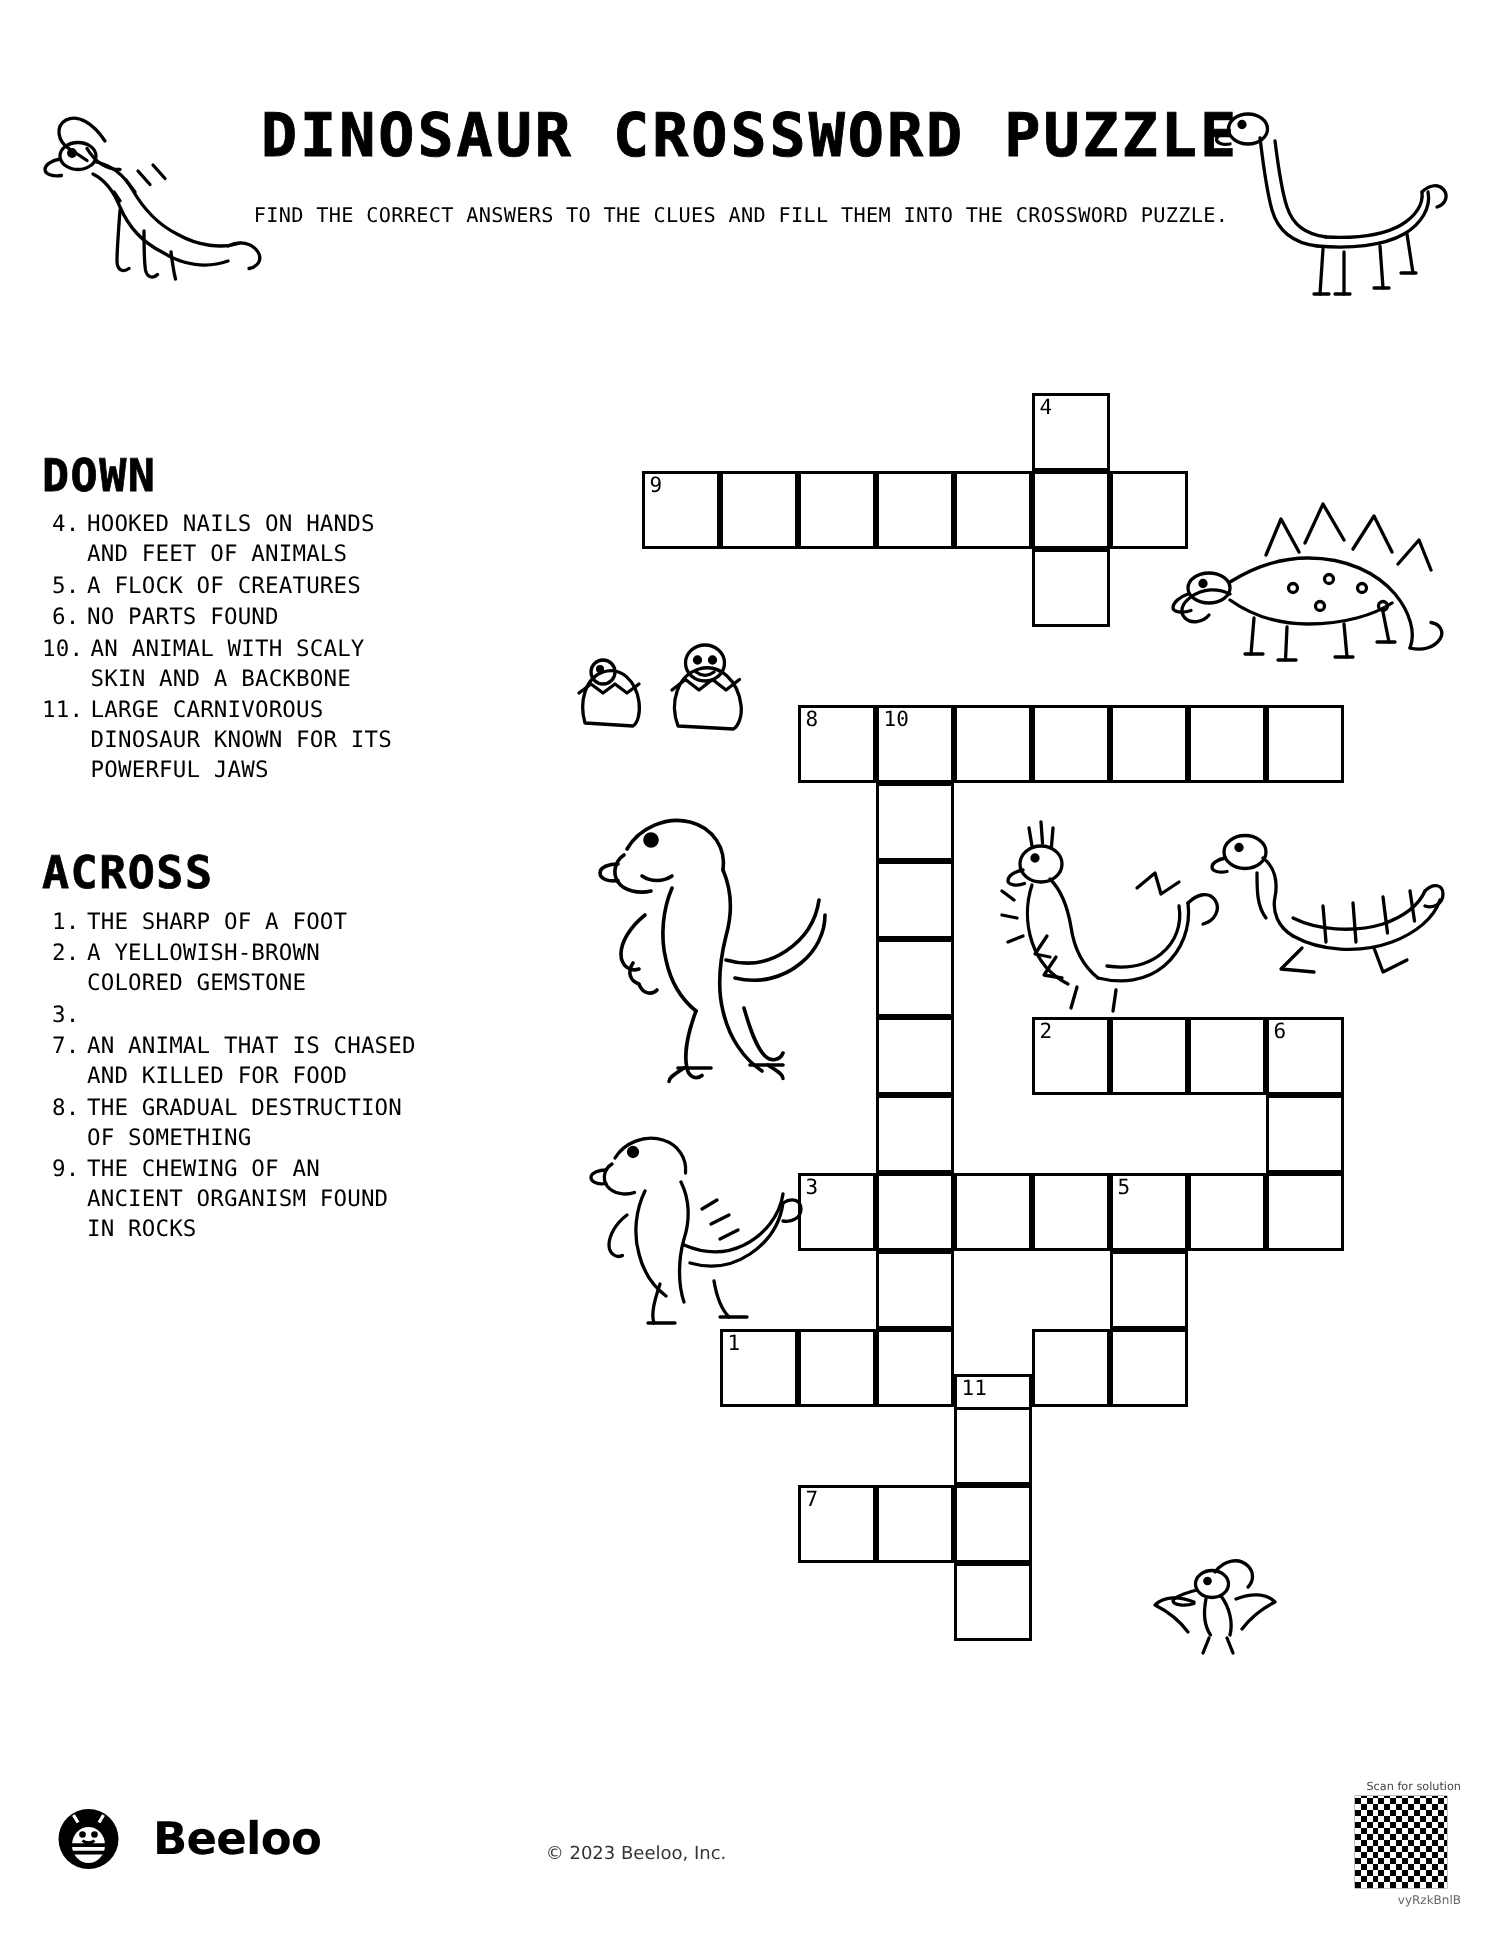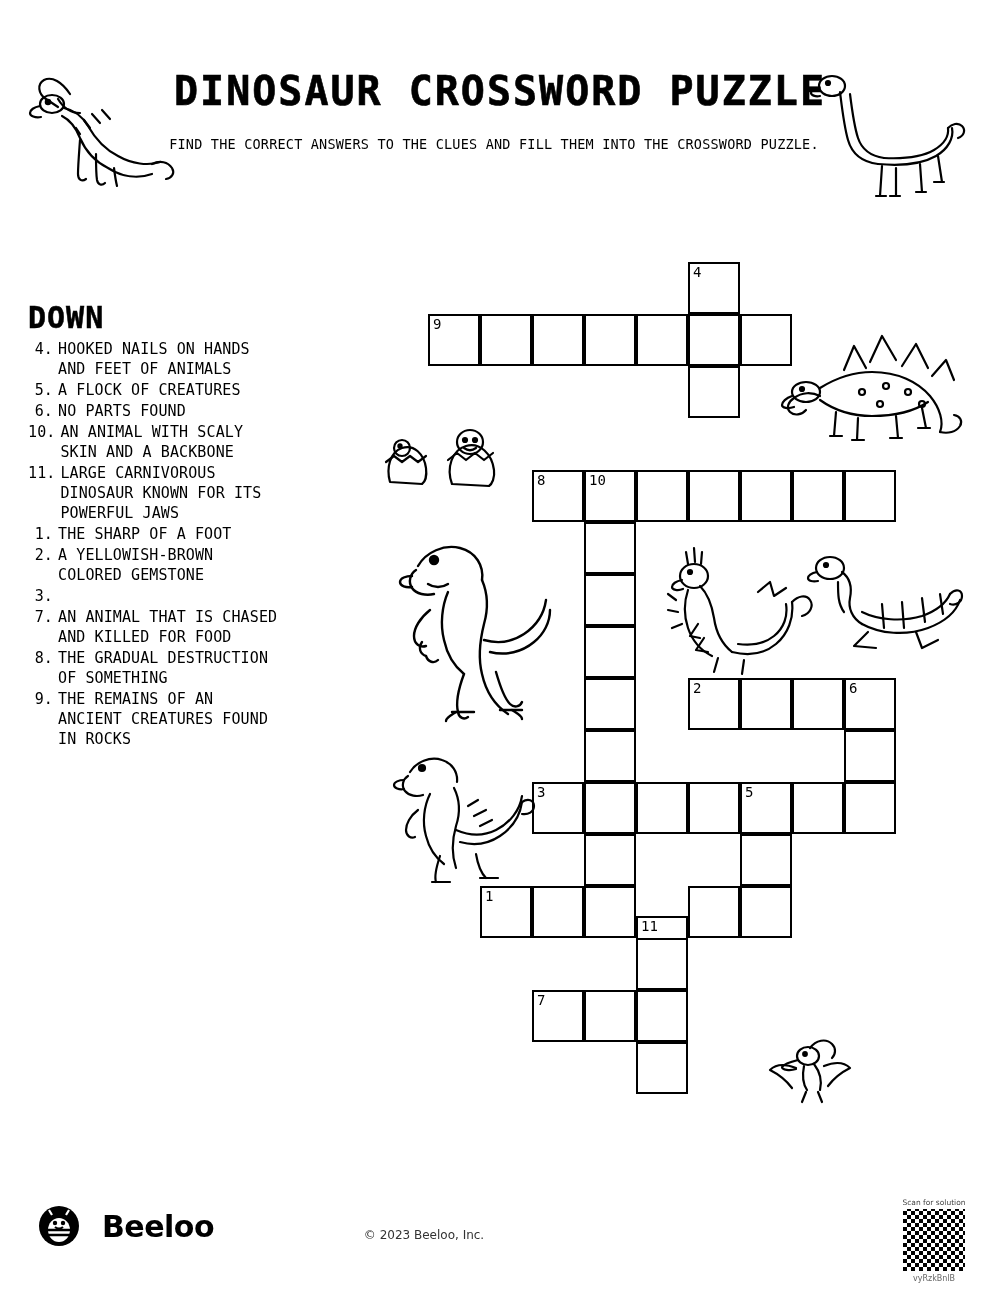--- a/index.html
+++ b/index.html
@@ -126,22 +126,21 @@
     text-align: center;
     font-family: "DejaVu Sans", sans-serif;
     font-size: 12px;
     color: #333;
   }
   #qr-block {
     position: absolute;
     right: 26px;
     top: 1186px;
     width: 80px;
-    text-align: center;
-    margin-top: 12px;
+    text-align: right;
   }
   #qr-caption {
     font-family: "DejaVu Sans", sans-serif;
     font-size: 7.5px;
     color: #444;
     margin-bottom: 2px;
   }
   #qr-code {
     width: 62px; height: 62px;
     margin: 0 auto;
@@ -215,20 +214,21 @@
       <li>
         <span class="num">10.</span>
         <span class="txt">AN ANIMAL WITH SCALY SKIN AND A BACKBONE</span>
       </li>
       <li>
         <span class="num">11.</span>
         <span class="txt">LARGE CARNIVOROUS DINOSAUR KNOWN FOR ITS POWERFUL JAWS</span>
       </li>
     </ol>
 
+  <div class="clue-heading" id="across-heading">ACROSS</div>
   <ol class="clue-list" id="across-list">
       <li>
         <span class="num">1.</span>
         <span class="txt">THE SHARP OF A FOOT</span>
       </li>
       <li>
         <span class="num">2.</span>
         <span class="txt">A YELLOWISH-BROWN COLORED GEMSTONE</span>
       </li>
       <li>
@@ -237,21 +237,21 @@
       <li>
         <span class="num">7.</span>
         <span class="txt">AN ANIMAL THAT IS CHASED AND KILLED FOR FOOD</span>
       </li>
       <li>
         <span class="num">8.</span>
         <span class="txt">THE GRADUAL DESTRUCTION OF SOMETHING</span>
       </li>
       <li>
         <span class="num">9.</span>
-        <span class="txt">THE REMAINS OF AN ANCIENT CREATURES FOUND IN ROCKS</span>
+        <span class="txt">THE CHEWING OF AN ANCIENT ORGANISM FOUND IN ROCKS</span>
       </li>
     </ol>
 </div>
 
 <div id="grid-layer">
     <div class="cell" style="left: 688px; top: 262px;">
       <span class="cnum">4</span>
     </div>
     <div class="cell" style="left: 428px; top: 314px;">
       <span class="cnum">9</span>

